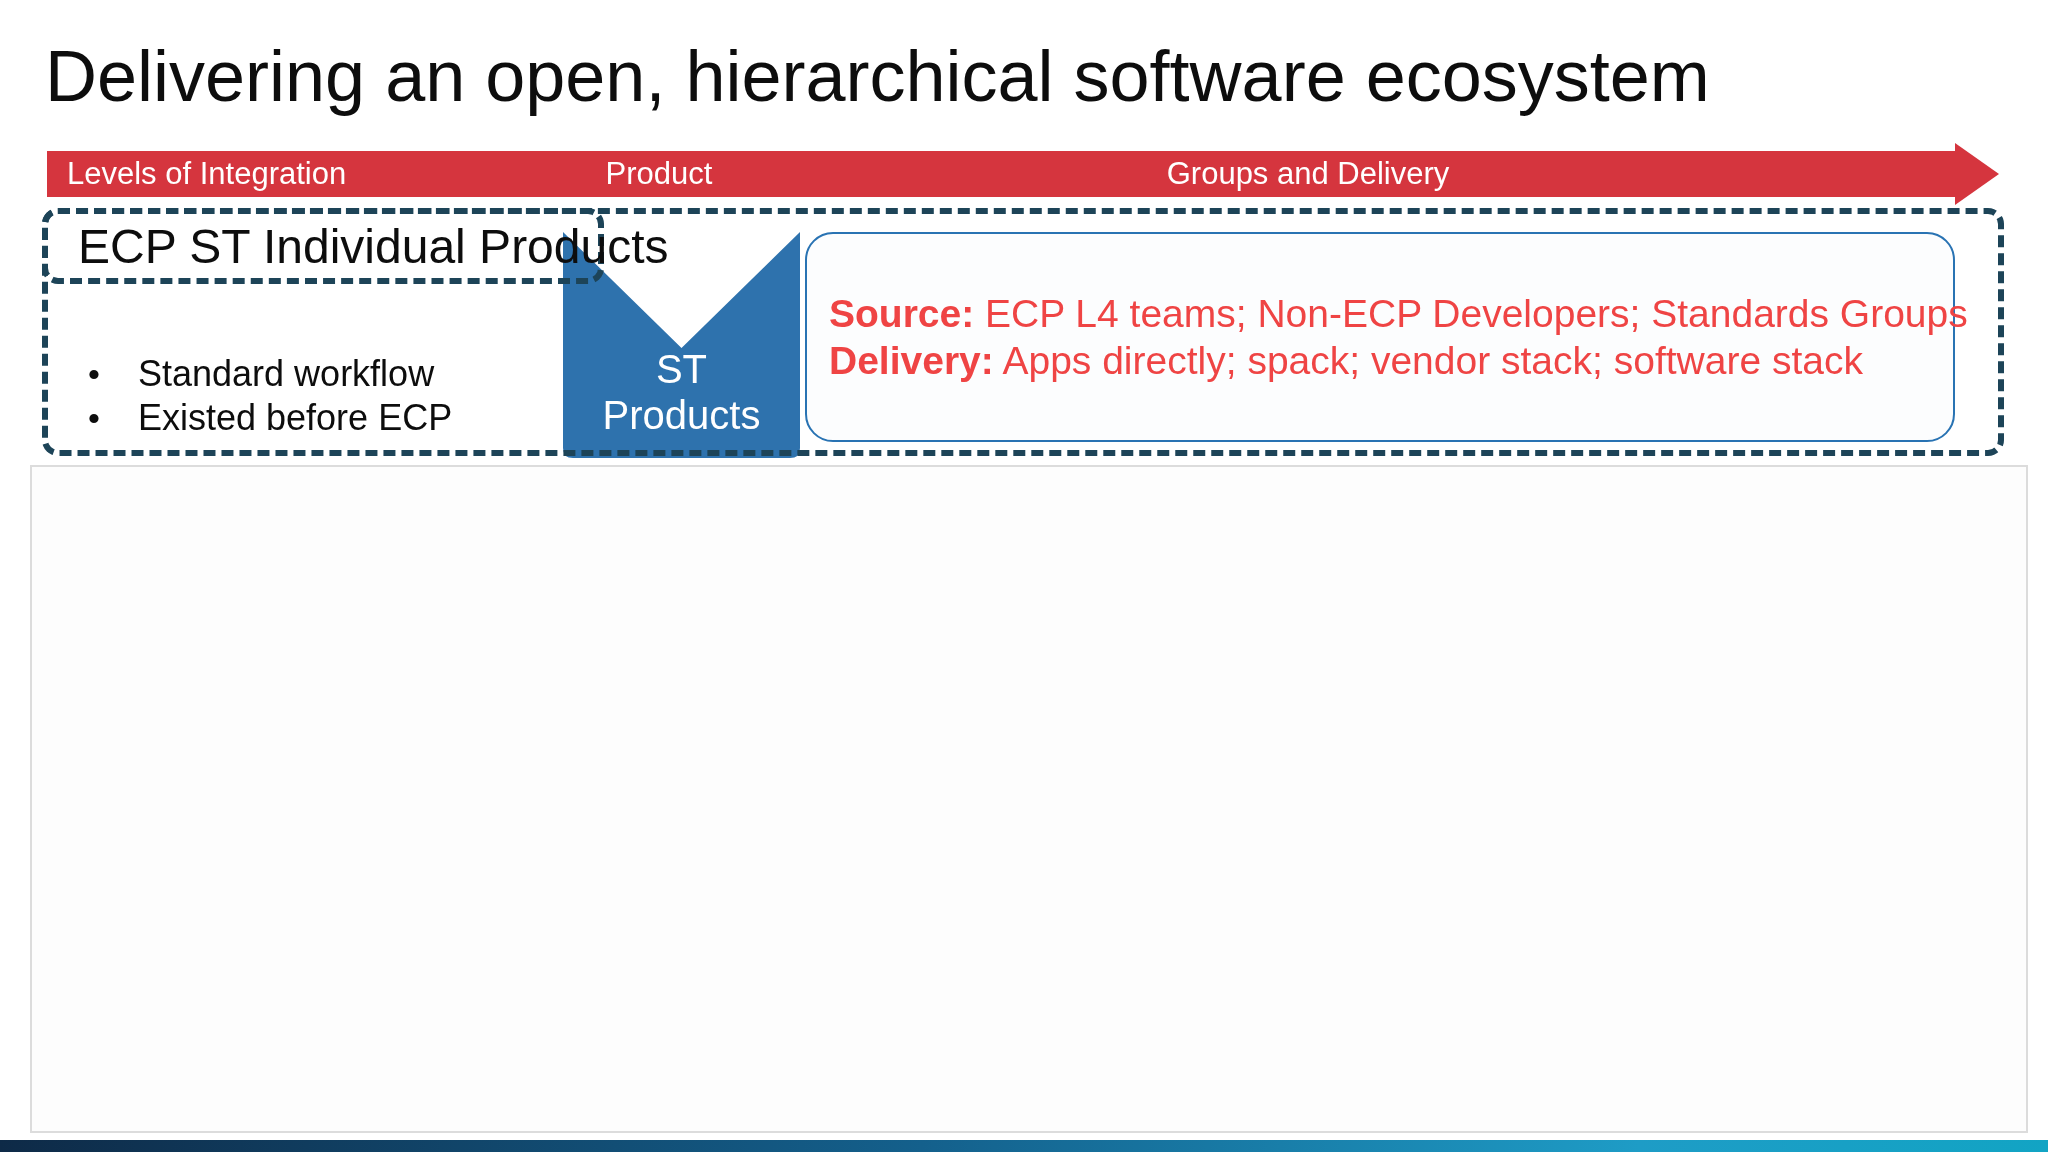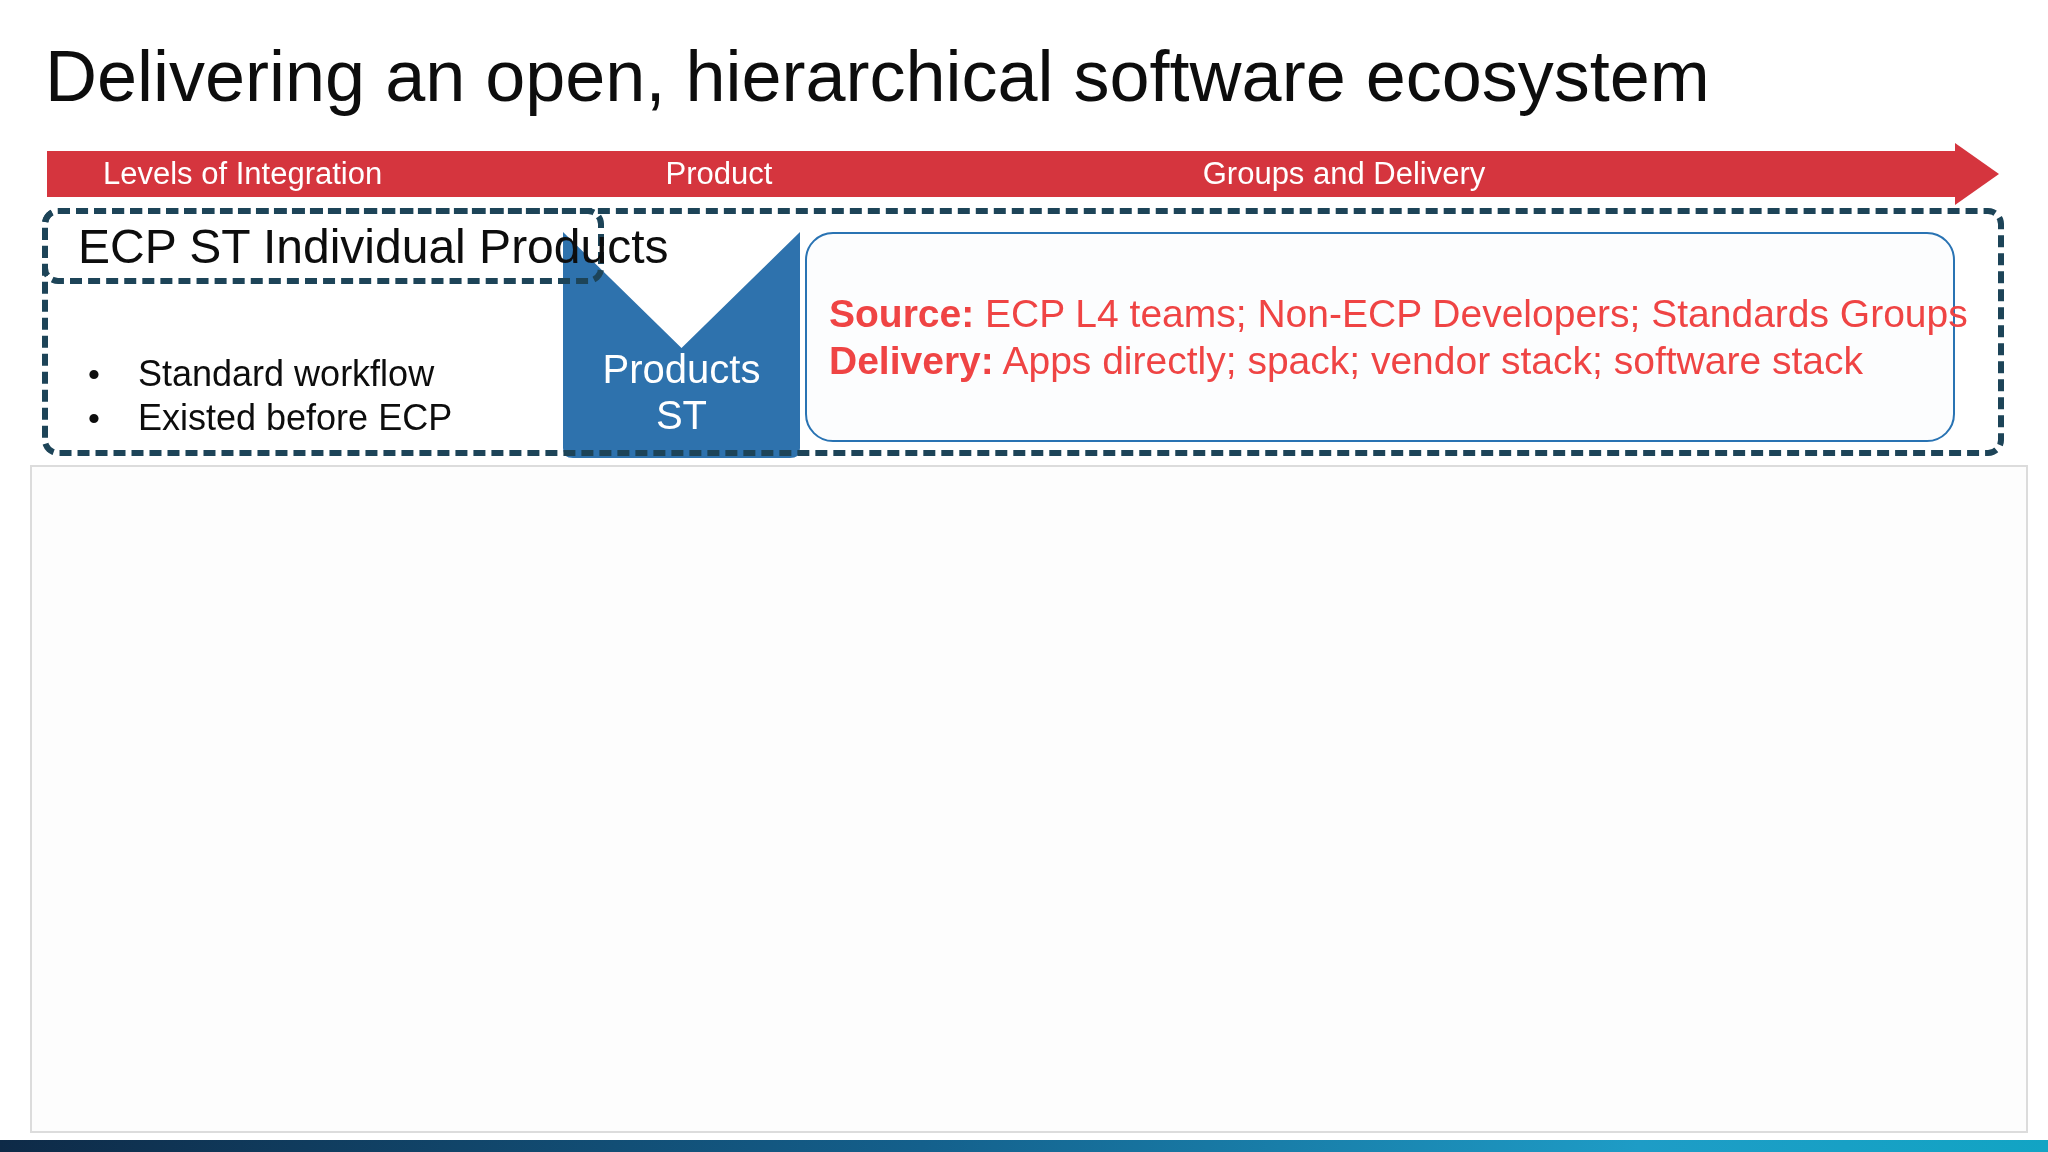--- a/index.html
+++ b/index.html
@@ -16,24 +16,24 @@
     position:absolute;left:47px;top:151px;width:1910px;height:46px;
     background:#d5353e;
   }
   .banner-head{
     position:absolute;left:1955px;top:143px;width:0;height:0;
     border-top:31px solid transparent;border-bottom:31px solid transparent;
     border-left:44px solid #d5353e;
   }
   .banner-label{
     position:absolute;top:0;height:46px;line-height:46px;color:#ffffff;
-    font-size:31px;white-space:nowrap;margin-left:36px;
+    font-size:31px;white-space:nowrap;
   }
   .bl-1{left:20px;}
-  .bl-2{left:636px;transform:translateX(-50%);}
+  .bl-2{left:612px;transform:translateX(-50%);}
   .bl-3{left:1261px;transform:translateX(-50%);}
 
   
   .chevron-svg{position:absolute;left:563px;top:232px;width:237px;height:226px;}
   .chevron-text{
     position:absolute;left:563px;top:346px;width:237px;text-align:center;
     color:#ffffff;font-size:40px;line-height:46px;
   }
 
   
@@ -87,22 +87,22 @@
     <span class="banner-label bl-1">Levels of Integration</span>
     <span class="banner-label bl-2">Product</span>
     <span class="banner-label bl-3">Groups and Delivery</span>
   </div>
   <div class="banner-head"></div>
 
   <svg class="chevron-svg" viewBox="0 0 237 226" aria-hidden="true">
     <path d="M0,0 L118.5,116 L237,0 L237,216 Q237,226 227,226 L10,226 Q0,226 0,216 Z" fill="#2e72ad"></path>
   </svg>
   <div class="chevron-text">
+    <div>ST</div>
     <div>Products</div>
-    <div>ST</div>
   </div>
 
   <div class="outer-dashed"></div>
   <div class="inner-dashed">
     <span class="ecp-label">ECP ST Individual Products</span>
   </div>
 
   <div class="bullets">
     <div class="bullet-item">
       <span class="bullet-dot">•</span>

